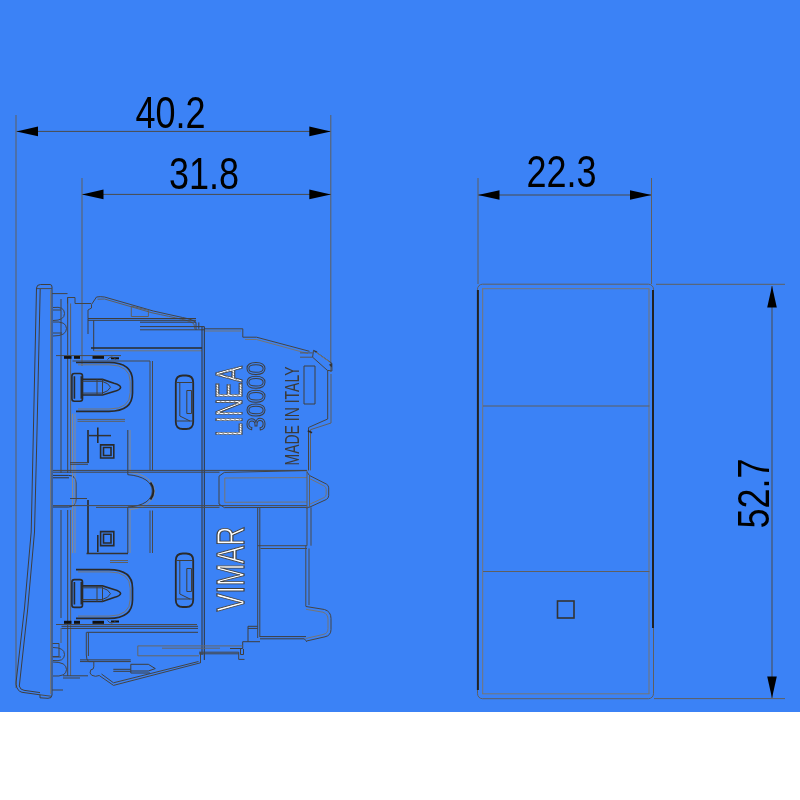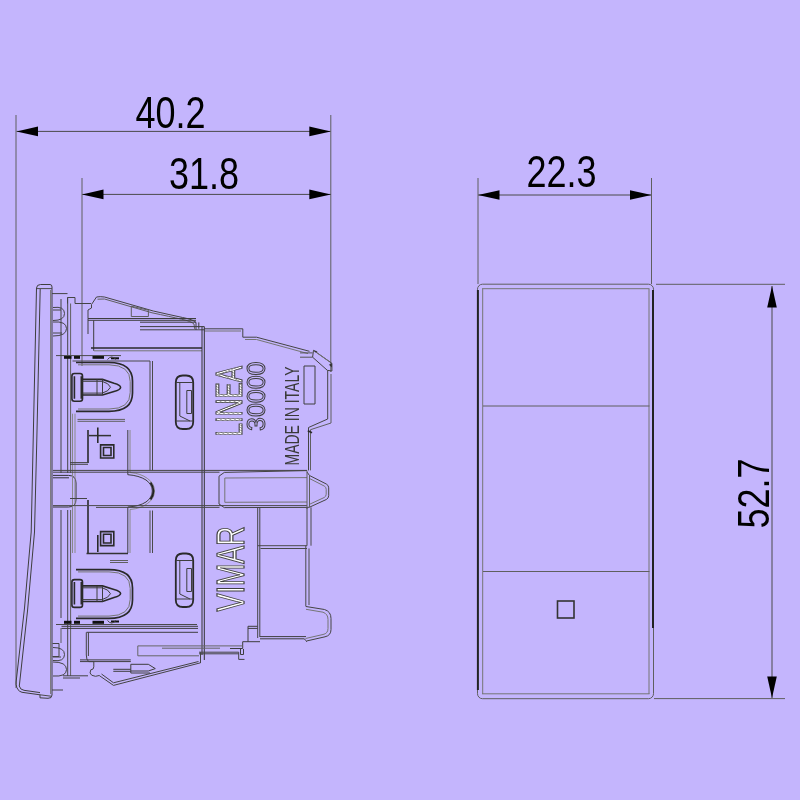--- a/index.html
+++ b/index.html
@@ -1,16 +1,16 @@
 <!DOCTYPE html>
 <html><head>
 <meta charset="utf-8">
 <style>
   html,body{margin:0;padding:0;background:#fff;}
-  #page{width:800px;height:800px;position:relative;background:#c4b5fd;overflow:hidden;}
+  #page{width:800px;height:712px;position:relative;background:#3b82f6;overflow:hidden;}
   svg{display:block;}
   text{font-family:"Liberation Sans", sans-serif;}
 </style>
 </head>
 <body>
 <div id="page">
 <svg width="800" height="800" viewBox="0 0 800 800">
 <defs>
 <pattern id="hatch" width="3" height="3" patternUnits="userSpaceOnUse" patternTransform="rotate(40)">
   <rect width="3" height="3" fill="#ffffff"></rect>

